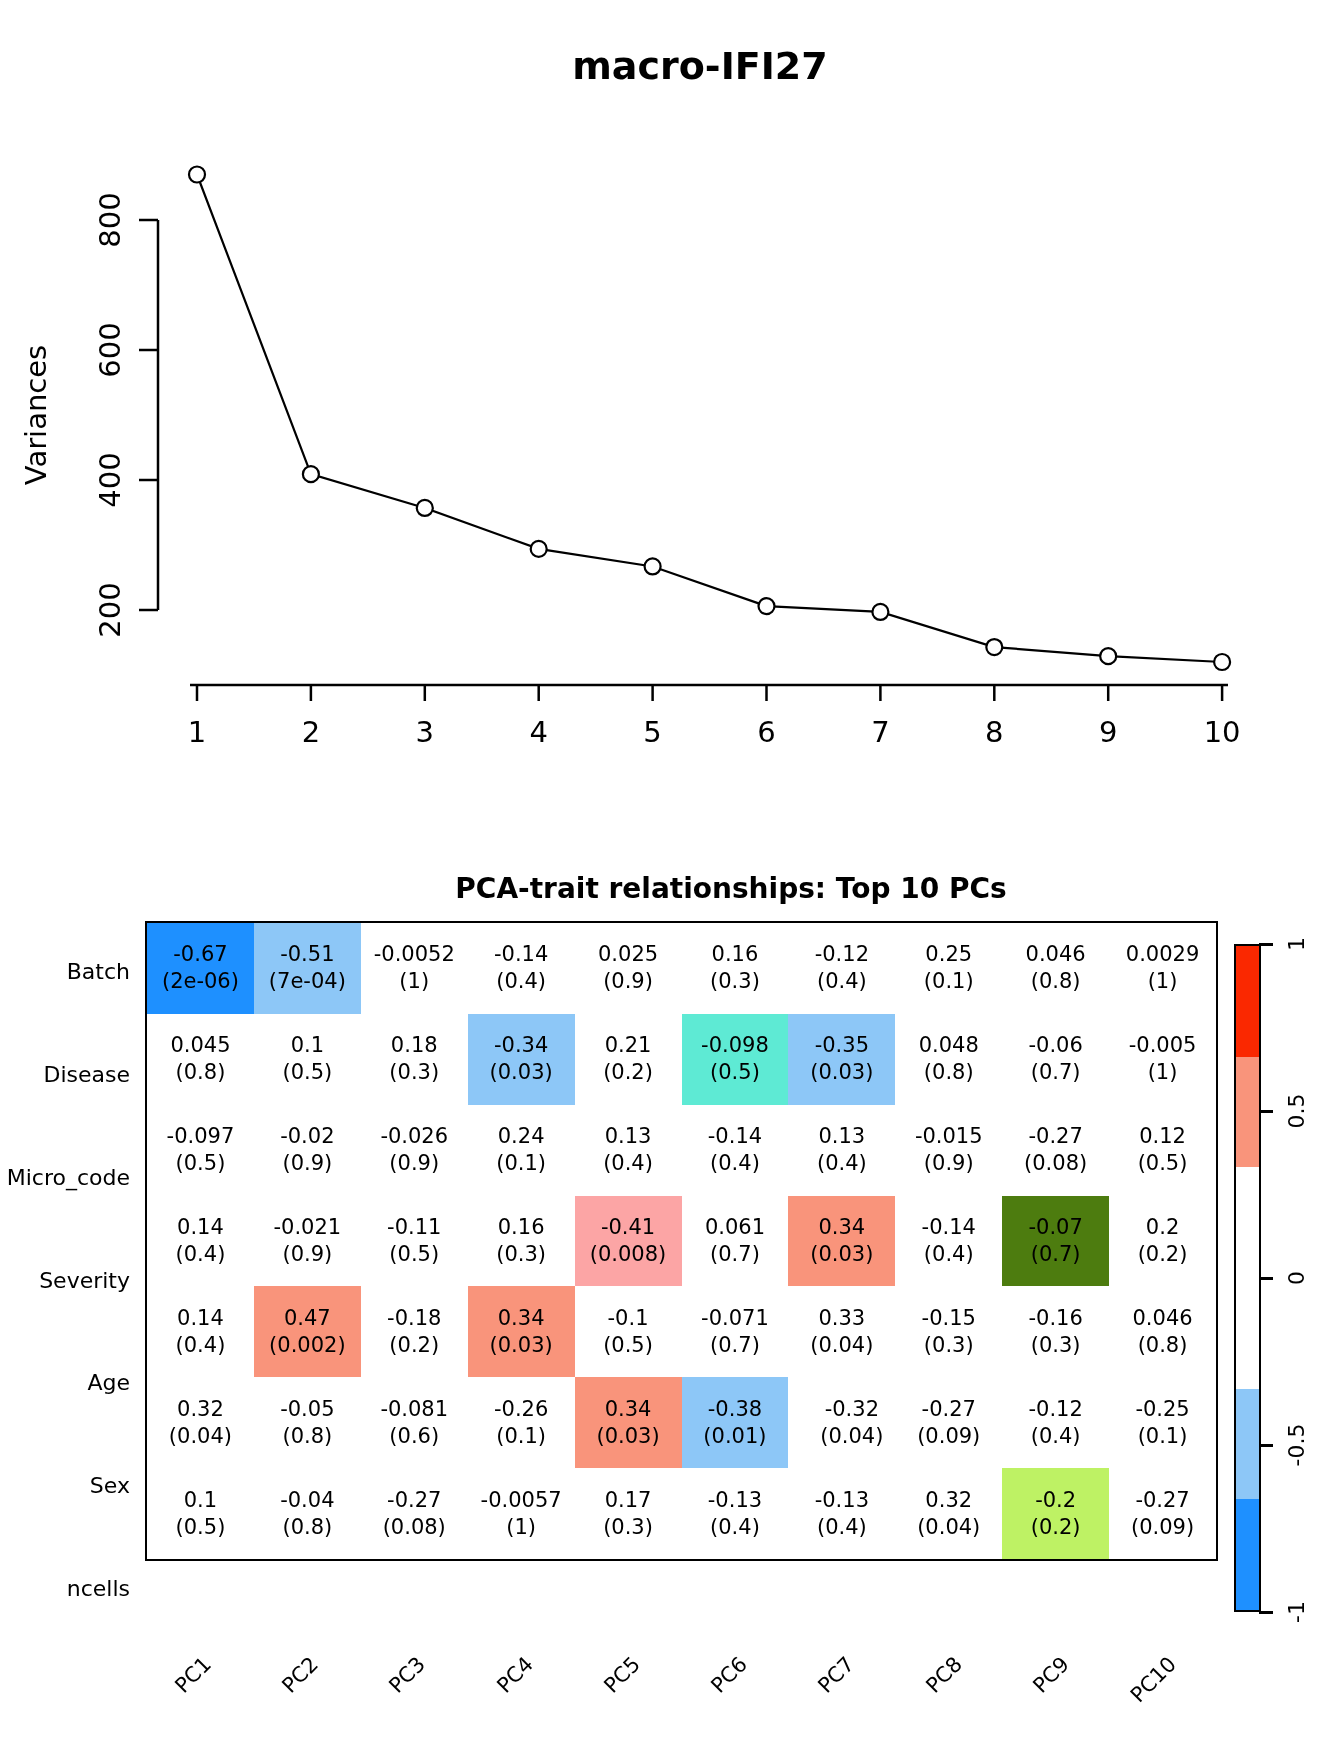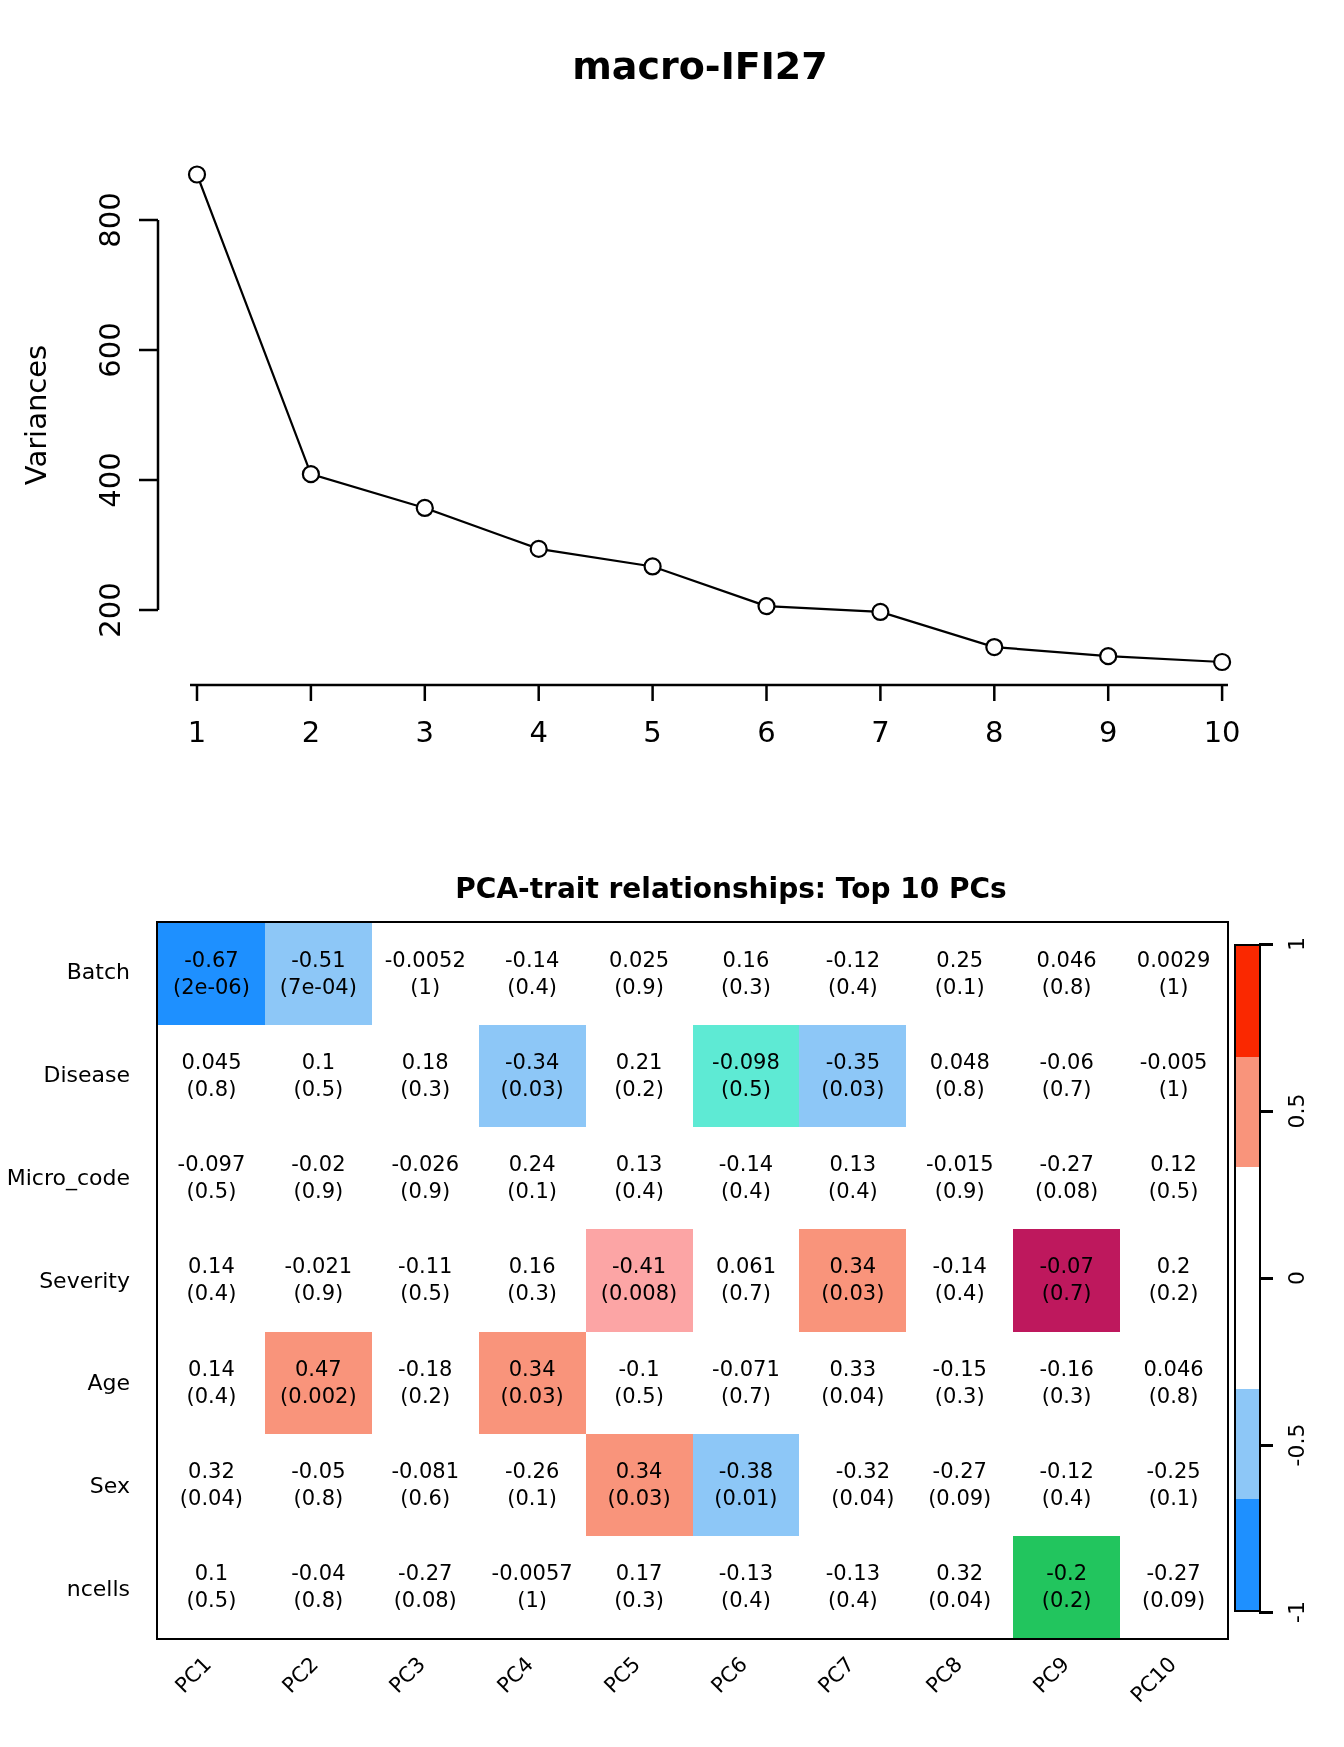--- a/index.html
+++ b/index.html
@@ -5,21 +5,21 @@
   html,body{margin:0;padding:0;background:#fff;}
   .figure{position:relative;width:1344px;height:1747px;background:#ffffff;
           font-family:"DejaVu Sans","Liberation Sans",sans-serif;color:#000;overflow:hidden;border-radius:29px;}
   #scree-svg{position:absolute;left:0;top:0;}
   .scree-title{position:absolute;left:158px;top:44px;width:1084px;text-align:center;
                font-size:38px;font-weight:bold;}
   .scree-ylabel{position:absolute;left:36px;top:415px;transform:translate(-50%,-50%) rotate(-90deg);
                 font-size:29px;white-space:nowrap;}
   .hm-title{position:absolute;left:145px;top:872px;width:1172px;text-align:center;
             font-size:28px;font-weight:bold;}
-  #hm-box{position:absolute;left:156px;top:921px;width:1073px;height:719px;
+  #hm-box{position:absolute;left:145px;top:921px;width:1073px;height:640px;
           border:2px solid #000;box-sizing:border-box;display:grid;
           grid-template-columns:repeat(10,1fr);grid-template-rows:repeat(7,1fr);}
   .hm-cell{display:flex;flex-direction:column;align-items:center;justify-content:center;
            font-size:21px;line-height:27px;text-align:center;}
   .row-label{position:absolute;left:0;width:130px;height:30px;text-align:right;
              font-size:22px;line-height:30px;white-space:nowrap;}
   .col-label{position:absolute;width:96px;text-align:right;font-size:21px;
              transform-origin:100% 0;transform:rotate(-45deg);white-space:nowrap;}
   #colorbar{position:absolute;left:1234px;top:944px;width:27px;height:668px;
             border:2px solid #000;box-sizing:border-box;display:flex;flex-direction:column;}
@@ -224,21 +224,21 @@
         <div>(0.7)</div>
       </div>
       <div class="hm-cell" style="background: rgb(249, 148, 123);">
         <div>0.34</div>
         <div>(0.03)</div>
       </div>
       <div class="hm-cell" style="background: rgb(255, 255, 255);">
         <div>-0.14</div>
         <div>(0.4)</div>
       </div>
-      <div class="hm-cell" style="background: #be185d;">
+      <div class="hm-cell" style="background: #4d7c0f;">
         <div>-0.07</div>
         <div>(0.7)</div>
       </div>
       <div class="hm-cell" style="background: rgb(255, 255, 255);">
         <div>0.2</div>
         <div>(0.2)</div>
       </div>
       <div class="hm-cell" style="background: rgb(255, 255, 255);">
         <div>0.14</div>
         <div>(0.4)</div>
@@ -344,21 +344,21 @@
         <div>(0.4)</div>
       </div>
       <div class="hm-cell" style="background: rgb(255, 255, 255);">
         <div>-0.13</div>
         <div>(0.4)</div>
       </div>
       <div class="hm-cell" style="background: rgb(255, 255, 255);">
         <div>0.32</div>
         <div>(0.04)</div>
       </div>
-      <div class="hm-cell" style="background: #22c55e;">
+      <div class="hm-cell" style="background: #bef264;">
         <div>-0.2</div>
         <div>(0.2)</div>
       </div>
       <div class="hm-cell" style="background: rgb(255, 255, 255);">
         <div>-0.27</div>
         <div>(0.09)</div>
       </div>
     </div>
   <div id="colorbar">
       <div class="cb-band" style="height: 16.65%; background: rgb(250, 40, 0);"></div>

